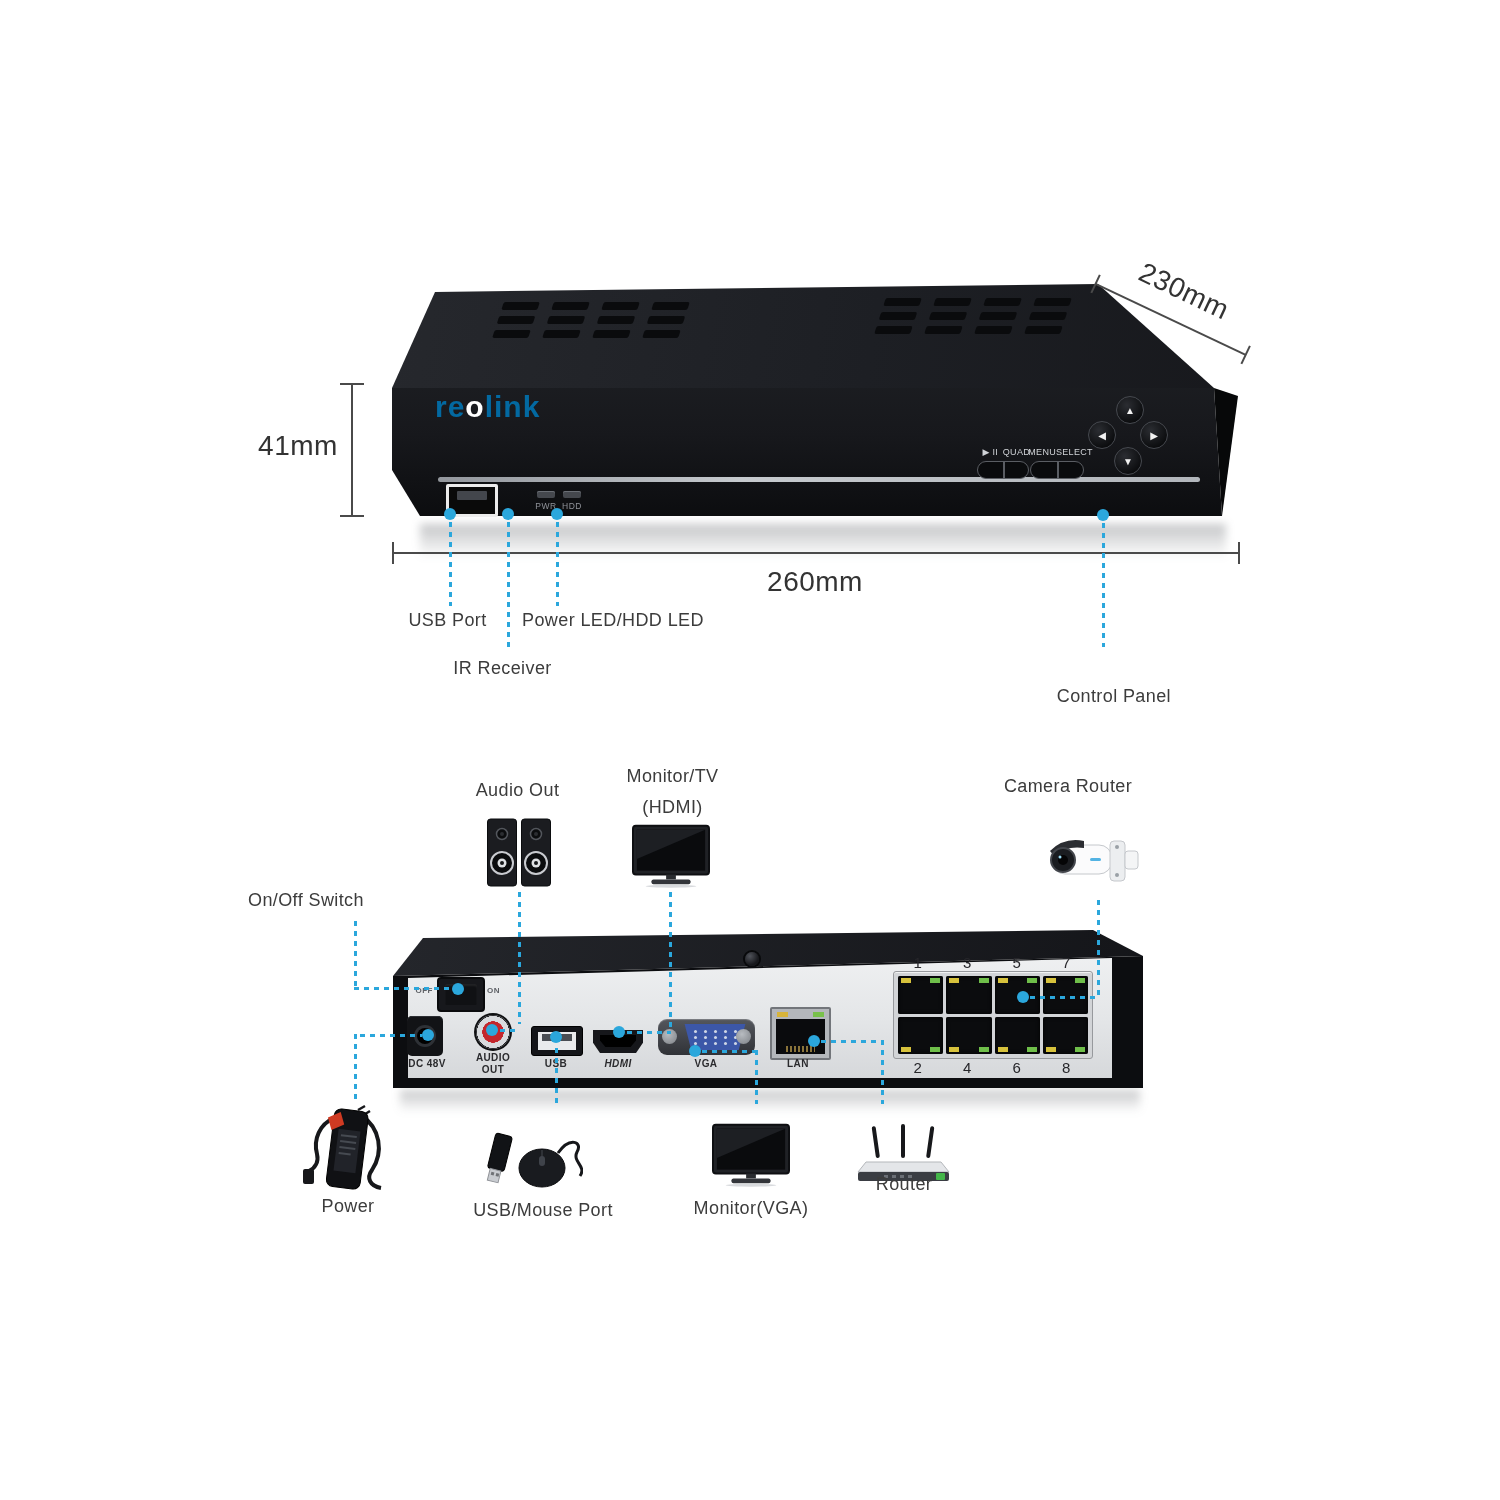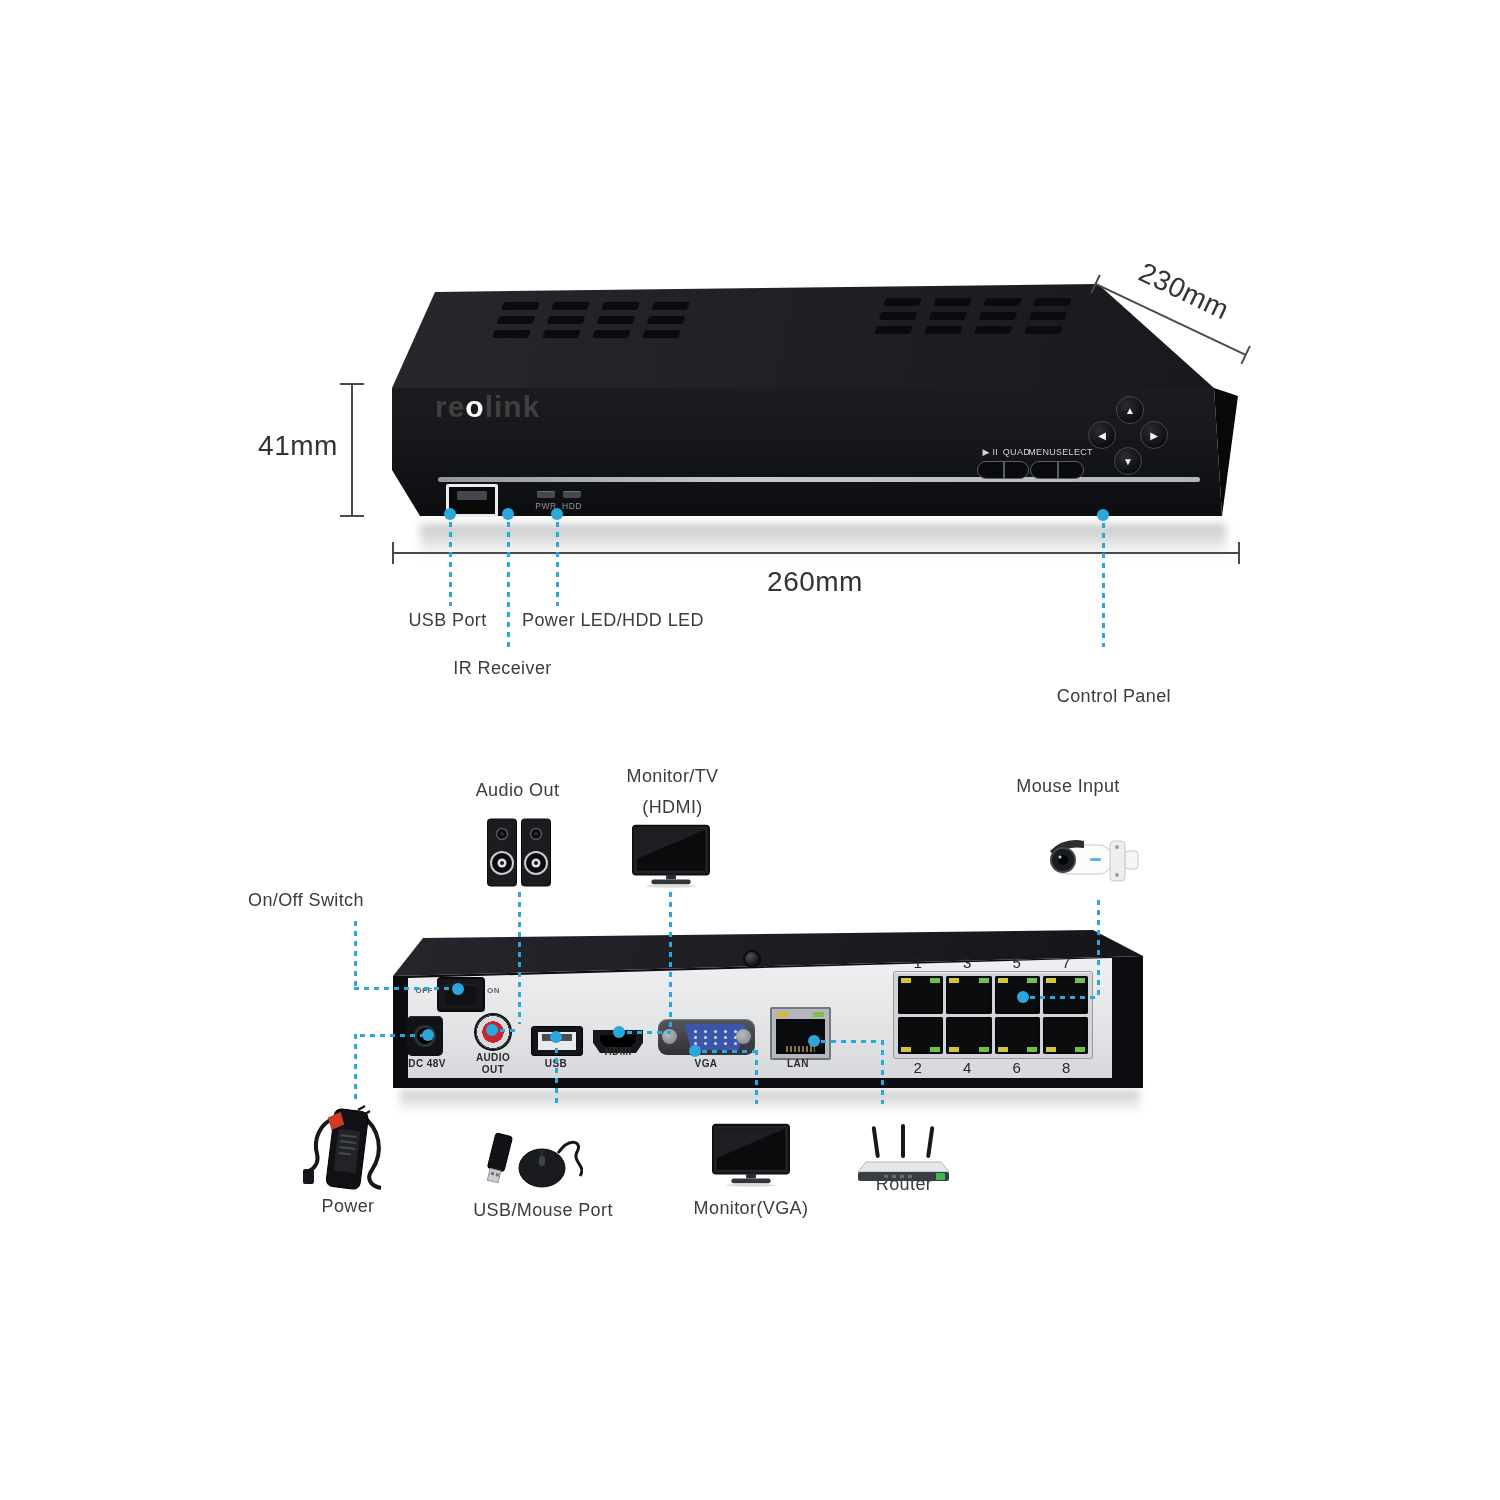--- a/index.html
+++ b/index.html
@@ -23,21 +23,21 @@
   .fv .face{position:absolute;inset:0;}
   .fv-top{clip-path:polygon(55px 12px,718px 4px,834px 108px,12px 108px);
           background:linear-gradient(100deg,#26282d 0%,#1d1f24 55%,#17181c 100%);}
   .fv-front{clip-path:polygon(12px 108px,834px 108px,842px 236px,40px 236px,12px 190px);
           background:linear-gradient(180deg,#2c2e33 0%,#1e2024 26%,#17181c 62%,#0a0b0d 100%);}
   .fv-right{clip-path:polygon(834px 108px,858px 116px,846px 206px,842px 236px);background:#070809;}
   .vents{position:absolute;display:grid;grid-template-columns:repeat(4,36px);grid-auto-rows:8px;
          column-gap:14px;row-gap:6px;transform:skewX(-18deg);}
   .vents i{background:#0a0b0d;border-radius:2px;}
   .logo{position:absolute;left:55px;top:110px;font-size:30px;font-weight:bold;letter-spacing:1px;}
-  .logo .b{color:#404040;} .logo .o{color:#fff;}
+  .logo .b{color:#0369a1;} .logo .o{color:#fff;}
   .stripe{position:absolute;left:58px;top:197px;width:762px;height:5px;border-radius:3px;
           background:linear-gradient(90deg,#93979d,#c6cace 40%,#b2b6bb);}
   .fv-usb{position:absolute;left:66px;top:204px;width:46px;height:27px;background:#0a0a0a;
           border:3px solid #ececec;border-radius:2px;}
   .fv-usb i{display:block;margin:4px auto 0;width:30px;height:9px;background:#43464c;border-radius:1px;}
   .led{position:absolute;width:18px;height:7px;border-radius:2px;background:#45484e;
        box-shadow:inset 0 1px 0 #6a6e75;}
   .ledlab{position:absolute;width:24px;font-size:8.5px;color:#90939a;text-align:center;letter-spacing:.5px;}
   .pill{position:absolute;height:16px;background:#0a0b0d;border:1.5px solid #5a5d63;border-radius:9px;}
   .pill i{position:absolute;left:50%;top:0;bottom:0;width:1.5px;background:#5a5d63;}
@@ -209,21 +209,21 @@
 
   <div class="label center" style="left:385px;top:610px;width:125px;">USB Port</div>
   <div class="label" style="left:522px;top:610px;">Power LED/HDD LED</div>
   <div class="label center" style="left:430px;top:658px;width:145px;">IR Receiver</div>
   <div class="label center" style="left:1021px;top:686px;width:150px;text-align:right;">Control Panel</div>
 
   <div class="label" style="left:248px;top:890px;">On/Off Switch</div>
   <div class="label center" style="left:455px;top:780px;width:125px;">Audio Out</div>
   <div class="label center" style="left:610px;top:766px;width:125px;">Monitor/TV</div>
   <div class="label center" style="left:610px;top:797px;width:125px;">(HDMI)</div>
-  <div class="label center" style="left:993px;top:776px;width:150px;">Mouse Input</div>
+  <div class="label center" style="left:993px;top:776px;width:150px;">Camera Router</div>
 
   <svg class="icon" style="left:487px;top:818px;" width="64" height="70" viewBox="0 0 64 70">
     <g>
         <rect x="0.5" y="1" width="29" height="67" rx="3" fill="#1b1c20" stroke="#0b0c0e"></rect>
     <circle cx="15" cy="16" r="5.5" fill="#0b0c0e" stroke="#53565c" stroke-width="1.5"></circle>
         <circle cx="15" cy="16" r="2" fill="#2b2d31"></circle>
     <circle cx="15" cy="45" r="11" fill="#0b0c0e" stroke="#c9cbd0" stroke-width="2"></circle>
         <circle cx="15" cy="45" r="4.5" fill="#dfe1e4"></circle>
         <circle cx="15" cy="45" r="2" fill="#17181b"></circle>
       </g>
@@ -282,21 +282,21 @@
 
     <div class="usbport">
         <u></u>
         <i></i>
       </div>
     <div class="portlab" style="left:146px;top:128px;width:34px;">USB</div>
 
     <div class="hdmi">
         <i></i>
       </div>
-    <div class="portlab" style="left:200px;top:116px;width:50px;">HDMI</div>
+    <div class="portlab" style="left:200px;top:128px;width:50px;font-style:italic;">HDMI</div>
 
     <div class="vga">
       <div class="scr" style="left:4px;"></div>
       <div class="vga-conn">
           <i></i>
           <i></i>
           <i></i>
           <i></i>
           <i></i>
           <i></i>

